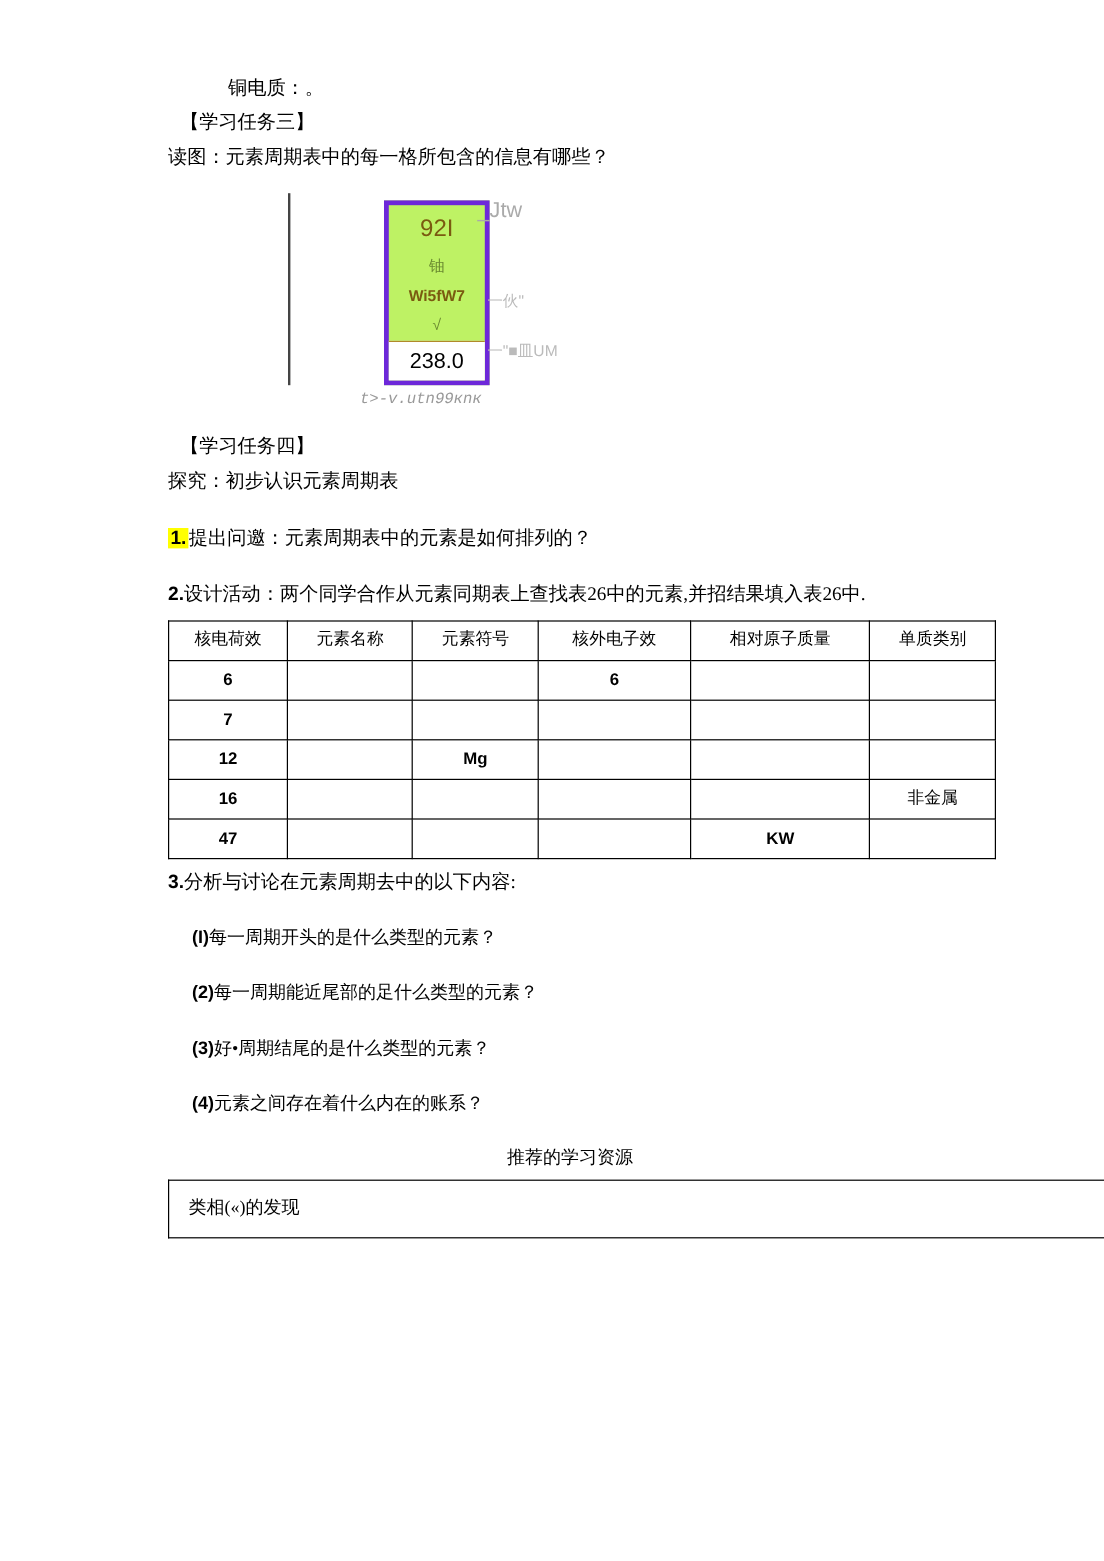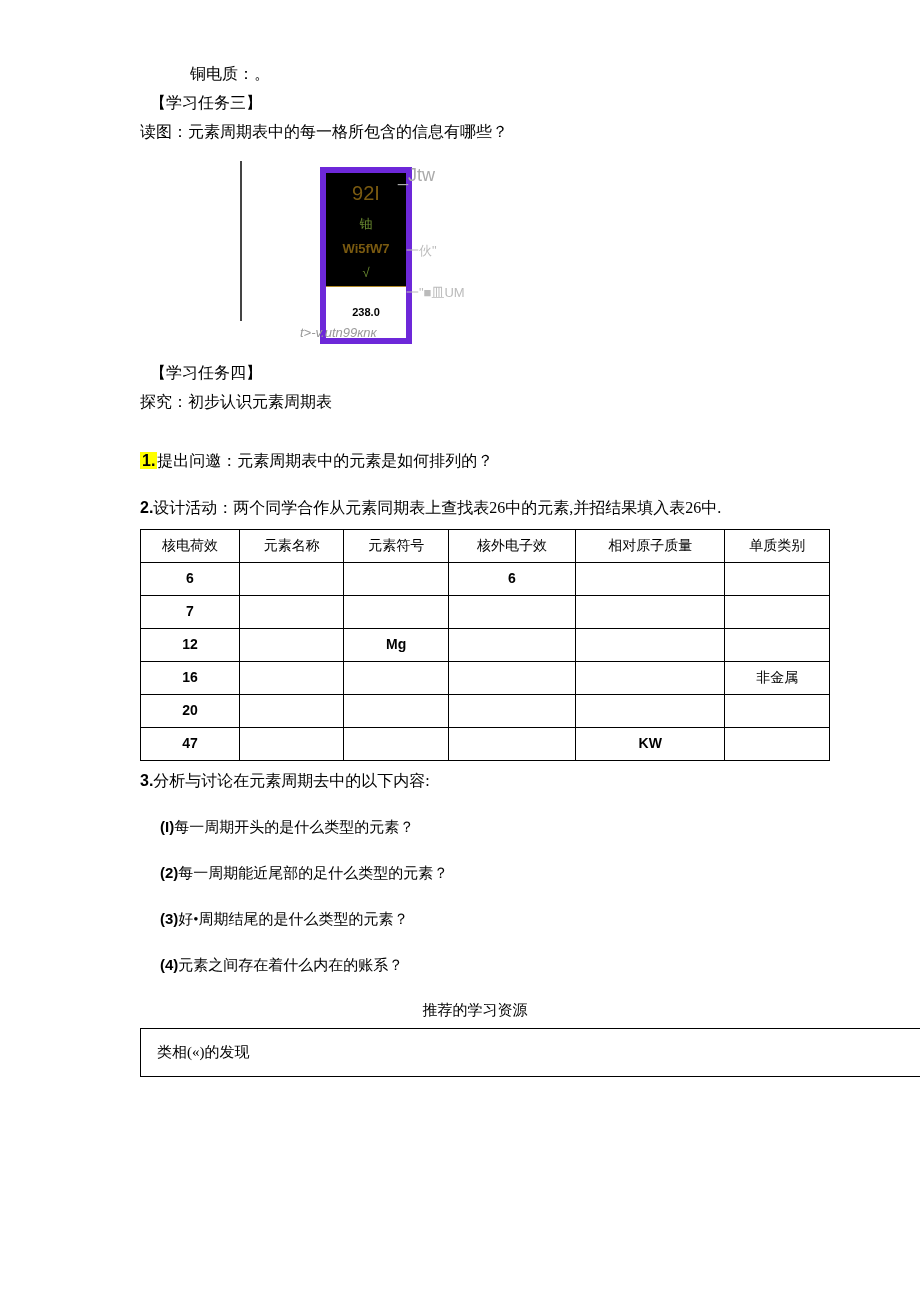--- a/index.html
+++ b/index.html
@@ -24,35 +24,35 @@
   .left-bar {
     position: absolute;
     left: 0; top: 0;
     width: 2px; height: 160px;
     background: #444;
   }
   .cell-box {
     position: absolute;
     left: 80px; top: 6px;
     width: 80px;
-    background: #000000;
-    border: 6px solid #6d28d9;
+    background: #bef264;
+    border: 4px solid #6d28d9;
     text-align: center;
     font-family: Arial, sans-serif;
   }
   .row92 { font-size: 20px; font-weight: normal; color: #7a5a10; padding-top: 2px; }
   .rowname { font-size: 13px; color: #6a8a30; padding: 1px 0; font-family: "SimSun", serif; }
   .rowwi { font-size: 13px; font-weight: bold; color: #7a5a10; }
   .rowcheck { font-size: 13px; color: #6a8a30; padding: 1px 0; }
-  .rowmass { font-size: 11px; font-weight: bold; background: #fff; border-top: 1px solid #b08a2a; padding: 16px 0; }
+  .rowmass { font-size: 18px; font-weight: normal; background: #fff; border-top: 1px solid #b08a2a; padding: 0 0; }
   .label { position: absolute; font-size: 13px; color: #bbb; font-family: "SimSun", Arial, sans-serif; }
   .lab-jtw { left: 158px; top: -2px; font-size: 18px; color: #aaa; text-align: center; }
   .lab-huo { left: 166px; top: 78px; }
   .lab-box { left: 166px; top: 120px; }
-  .caption { position: absolute; left: 60px; top: 160px; font-size: 13px; color: #999; font-style: italic; font-family: Liberation Sans, sans-serif; }
+  .caption { position: absolute; left: 60px; top: 160px; font-size: 13px; color: #999; font-style: italic; font-family: Liberation Mono, monospace; }
   .hl {
     background: #ffff00;
     font-weight: bold;
     font-family: Arial, sans-serif;
     padding: 0 2px;
   }
   .bold-num { font-weight: bold; font-family: Arial, sans-serif; }
   table.data {
     border-collapse: collapse;
     margin: 6px 0 6px 10px;
@@ -103,21 +103,21 @@
   </div>
   <div class="label lab-jtw">_Jtw</div>
   <div class="label lab-huo">一伙"</div>
   <div class="label lab-box">一"■皿UM</div>
   <div class="caption">t&gt;-v.utn99кnк</div>
 </div>
 
 <div class="section-label" style="margin-top:28px">【学习任务四】</div>
 <div class="indent0">探究：初步认识元素周期表</div>
 
-<div class="indent0" style="margin-top:30px">
+<div class="indent0" style="margin-top:18px">
   <span class="hl">1.</span><span>提出问邀：元素周期表中的元素是如何排列的？</span>
 </div>
 
 <div class="indent0" style="margin-top:18px">
   <span class="bold-num">2.</span><span>设计活动：两个同学合作从元素同期表上查找表26中的元素,并招结果填入表26中.</span>
 </div>
 
 <table class="data">
   <tbody>
       <tr>
@@ -154,28 +154,20 @@
   </tr>
   <tr>
     <td class="col0">16</td>
         <td></td>
         <td></td>
         <td></td>
         <td></td>
         <td>非金属</td>
   </tr>
   <tr>
-    <td class="col0">20</td>
-        <td></td>
-        <td></td>
-        <td></td>
-        <td></td>
-        <td></td>
-  </tr>
-  <tr>
     <td class="col0">47</td>
         <td></td>
         <td></td>
         <td></td>
         <td class="sym">KW</td>
         <td></td>
   </tr>
 </tbody>
   </table>
 

